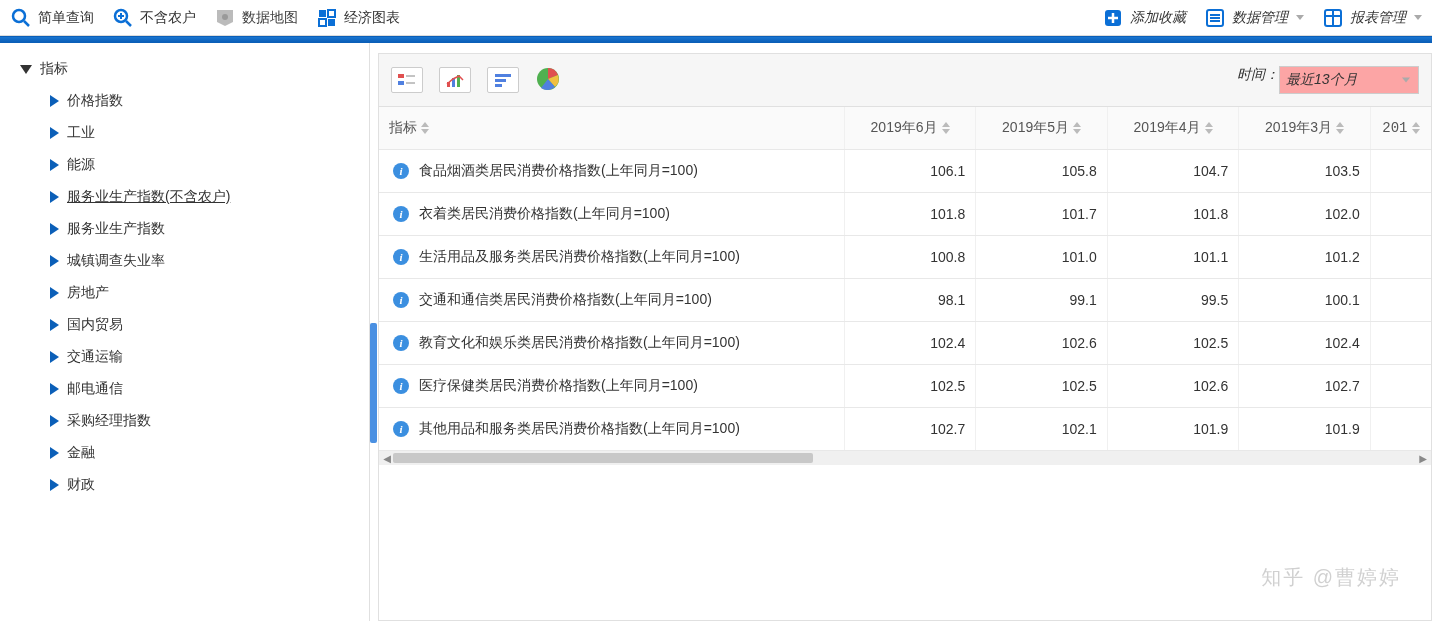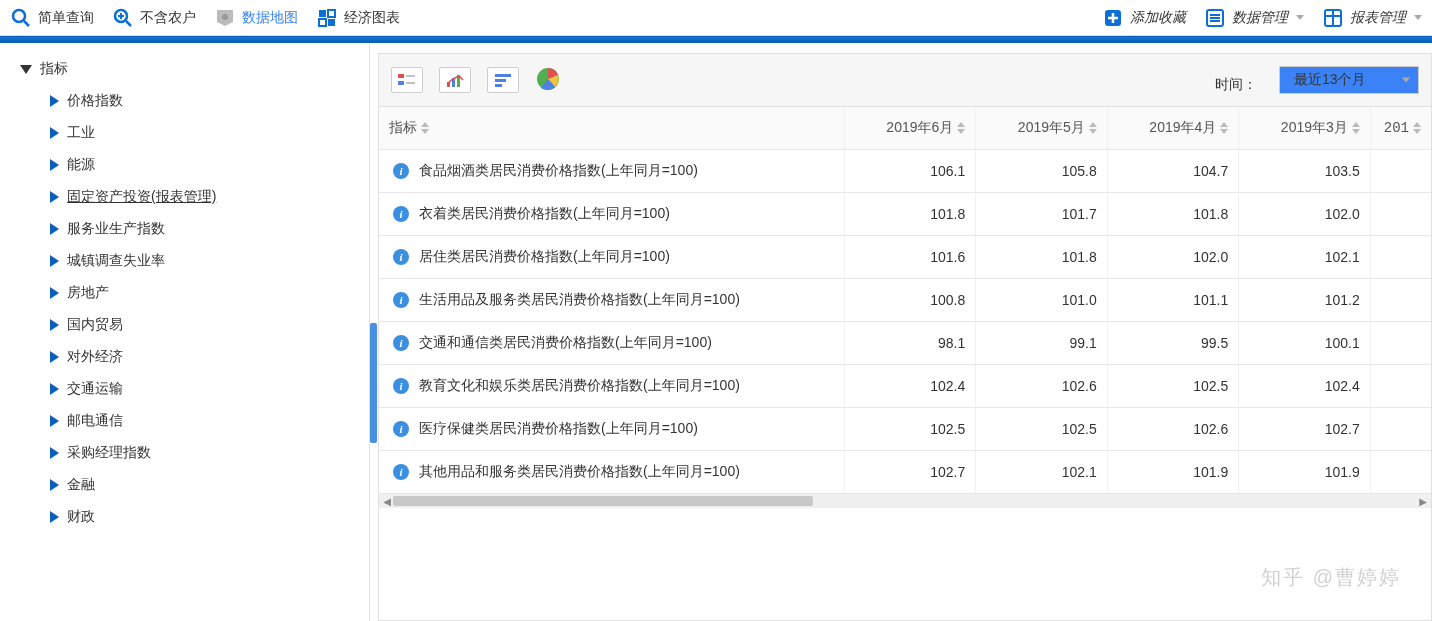--- a/index.html
+++ b/index.html
@@ -2,46 +2,46 @@
 <html><head>
 <meta charset="utf-8">
 <style>
 * { box-sizing: border-box; margin: 0; padding: 0; }
 body { font-family: "Microsoft YaHei", Arial, sans-serif; font-size: 14px; color: #333; background: #fff; width: 1432px; }
 .topbar { display: flex; align-items: center; height: 36px; padding: 0 10px; border-bottom: 1px solid #ddd; }
 .topbar .left { display: flex; align-items: flex-start; gap: 18px; }
 .topbar .spacer { flex: 1; }
 .topbar .right { display: flex; align-items: center; gap: 18px; font-style: italic; }
 .tb-item { display: flex; align-items: center; gap: 6px; cursor: pointer; color: #333; }
-.tb-item.disabled { color: #3b82f6; }
+.tb-item.disabled { color: #404040; }
 .tb-item .icon { width: 22px; height: 22px; display: inline-flex; align-items: center; justify-content: center; }
 .dropdown-caret { display: inline-block; width: 0; height: 0; border-left: 4px solid transparent; border-right: 4px solid transparent; border-top: 5px solid #aaa; margin-left: 2px; }
 .blue-band { height: 7px; background: linear-gradient(#1a75d1, #0b5fb8); border-top: 1px solid #0b5fb8; border-bottom: 1px solid #0b5fb8; }
 .main { display: flex; height: 578px; }
 .sidebar { width: 370px; padding: 10px 0 0 0; border-right: 1px solid #e0e0e0; overflow: auto; }
 .tree-root { padding-left: 20px; }
 .tree-node { display: flex; align-items: center; gap: 8px; padding: 7px 0; cursor: pointer; }
 .tree-label { color: #333; }
 .tree-label.underline { text-decoration: underline; }
 .tree-children { padding-left: 30px; }
 .triangle-down { display: inline-block; width: 0; height: 0; border-left: 6px solid transparent; border-right: 6px solid transparent; border-top: 9px solid #333; }
 .triangle-right { display: inline-block; width: 0; height: 0; border-top: 6px solid transparent; border-bottom: 6px solid transparent; border-left: 9px solid #0b5fb8; }
 .content { flex: 1; display: flex; flex-direction: column; position: relative; overflow: hidden; }
 .vgrip { position: absolute; left: 0; top: 280px; width: 7px; height: 120px; background: #4a90e2; border-radius: 2px; z-index: 5; cursor: col-resize; }
 .content-inner { margin-left: 8px; flex: 1; display: flex; flex-direction: column; }
 .toolbar2 { display: flex; align-items: center; height: 54px; background: #f6f6f6; border: 1px solid #e0e0e0; padding: 0 12px; gap: 16px; margin-top: 10px; }
 .toolbar2 .spacer { flex: 1; }
 .chart-btn { width: 32px; height: 26px; border: 1px solid #ccc; background: #fff; display: inline-flex; align-items: center; justify-content: center; border-radius: 2px; cursor: pointer; }
-.time-sel { display: flex; align-items: flex-end; gap: 22px; }
-.time-sel .sel { border: 1px solid #ccc; background: #3b82f6; padding: 4px 28px 4px 14px; position: relative; cursor: pointer; min-width: 140px; }
+.time-sel { display: flex; align-items: flex-start; gap: 0; font-style: italic; }
+.time-sel .sel { border: 1px solid #ccc; background: #fca5a5; padding: 4px 28px 4px 6px; position: relative; cursor: pointer; min-width: 140px; }
 .time-sel .sel .caret { position: absolute; right: 8px; top: 50%; transform: translateY(-50%); }
 .table-wrap { flex: 1; border: 1px solid #e0e0e0; border-top: none; overflow: hidden; position: relative; }
 table { border-collapse: collapse; width: 100%; table-layout: fixed; }
 th, td { border-bottom: 1px solid #e8e8e8; border-right: 1px solid #f0f0f0; padding: 12px 10px; text-align: right; white-space: nowrap; overflow: hidden; }
-th { background: #fafafa; font-weight: normal; color: #555; position: relative; }
+th { background: #fafafa; font-weight: normal; color: #555; text-align: center; position: relative; }
 th:first-child, td:first-child { text-align: left; width: 460px; }
 th:last-child, td:last-child { border-right: none; font-family: Liberation Mono, monospace; }
 td:first-child { padding-left: 14px; }
 .info-icon { display: inline-flex; width: 16px; height: 16px; border-radius: 50%; background: #3b8fe0; color: #fff; font-size: 11px; align-items: center; justify-content: center; margin-right: 10px; font-style: italic; font-family: Georgia, serif; font-weight: bold; }
 .sort-icons { display: inline-block; margin-left: 4px; vertical-align: middle; }
 .sort-up { display: block; width: 0; height: 0; border-left: 4px solid transparent; border-right: 4px solid transparent; border-bottom: 5px solid #bbb; margin-bottom: 2px; }
 .sort-down { display: block; width: 0; height: 0; border-left: 4px solid transparent; border-right: 4px solid transparent; border-top: 5px solid #bbb; }
 .hscroll { height: 14px; background: #f0f0f0; display: flex; align-items: center; padding: 0 2px; }
 .hscroll .arrow { width: 12px; height: 10px; display: flex; align-items: center; justify-content: center; color: #888; font-size: 10px; }
 .hscroll .track { flex: 1; height: 10px; background: #f0f0f0; position: relative; }
@@ -148,41 +148,37 @@
           <div class="tree-node">
             <span class="triangle-right"></span>
             <span class="tree-label">工业</span>
           </div>
           <div class="tree-node">
             <span class="triangle-right"></span>
             <span class="tree-label">能源</span>
           </div>
           <div class="tree-node">
             <span class="triangle-right"></span>
-            <span class="tree-label underline">固定资产投资(报表管理)</span>
+            <span class="tree-label underline">服务业生产指数(不含农户)</span>
           </div>
           <div class="tree-node">
             <span class="triangle-right"></span>
             <span class="tree-label">服务业生产指数</span>
           </div>
           <div class="tree-node">
             <span class="triangle-right"></span>
             <span class="tree-label">城镇调查失业率</span>
           </div>
           <div class="tree-node">
             <span class="triangle-right"></span>
             <span class="tree-label">房地产</span>
           </div>
           <div class="tree-node">
             <span class="triangle-right"></span>
             <span class="tree-label">国内贸易</span>
-          </div>
-          <div class="tree-node">
-            <span class="triangle-right"></span>
-            <span class="tree-label">对外经济</span>
           </div>
           <div class="tree-node">
             <span class="triangle-right"></span>
             <span class="tree-label">交通运输</span>
           </div>
           <div class="tree-node">
             <span class="triangle-right"></span>
             <span class="tree-label">邮电通信</span>
           </div>
           <div class="tree-node">
@@ -275,28 +271,20 @@
               </tr>
               <tr>
                 <td><span class="info-icon">i</span><span>衣着类居民消费价格指数(上年同月=100)</span></td>
                 <td>101.8</td>
                 <td>101.7</td>
                 <td>101.8</td>
                 <td>102.0</td>
                 <td></td>
               </tr>
               <tr>
-                <td><span class="info-icon">i</span><span>居住类居民消费价格指数(上年同月=100)</span></td>
-                <td>101.6</td>
-                <td>101.8</td>
-                <td>102.0</td>
-                <td>102.1</td>
-                <td></td>
-              </tr>
-              <tr>
                 <td><span class="info-icon">i</span><span>生活用品及服务类居民消费价格指数(上年同月=100)</span></td>
                 <td>100.8</td>
                 <td>101.0</td>
                 <td>101.1</td>
                 <td>101.2</td>
                 <td></td>
               </tr>
               <tr>
                 <td><span class="info-icon">i</span><span>交通和通信类居民消费价格指数(上年同月=100)</span></td>
                 <td>98.1</td>

